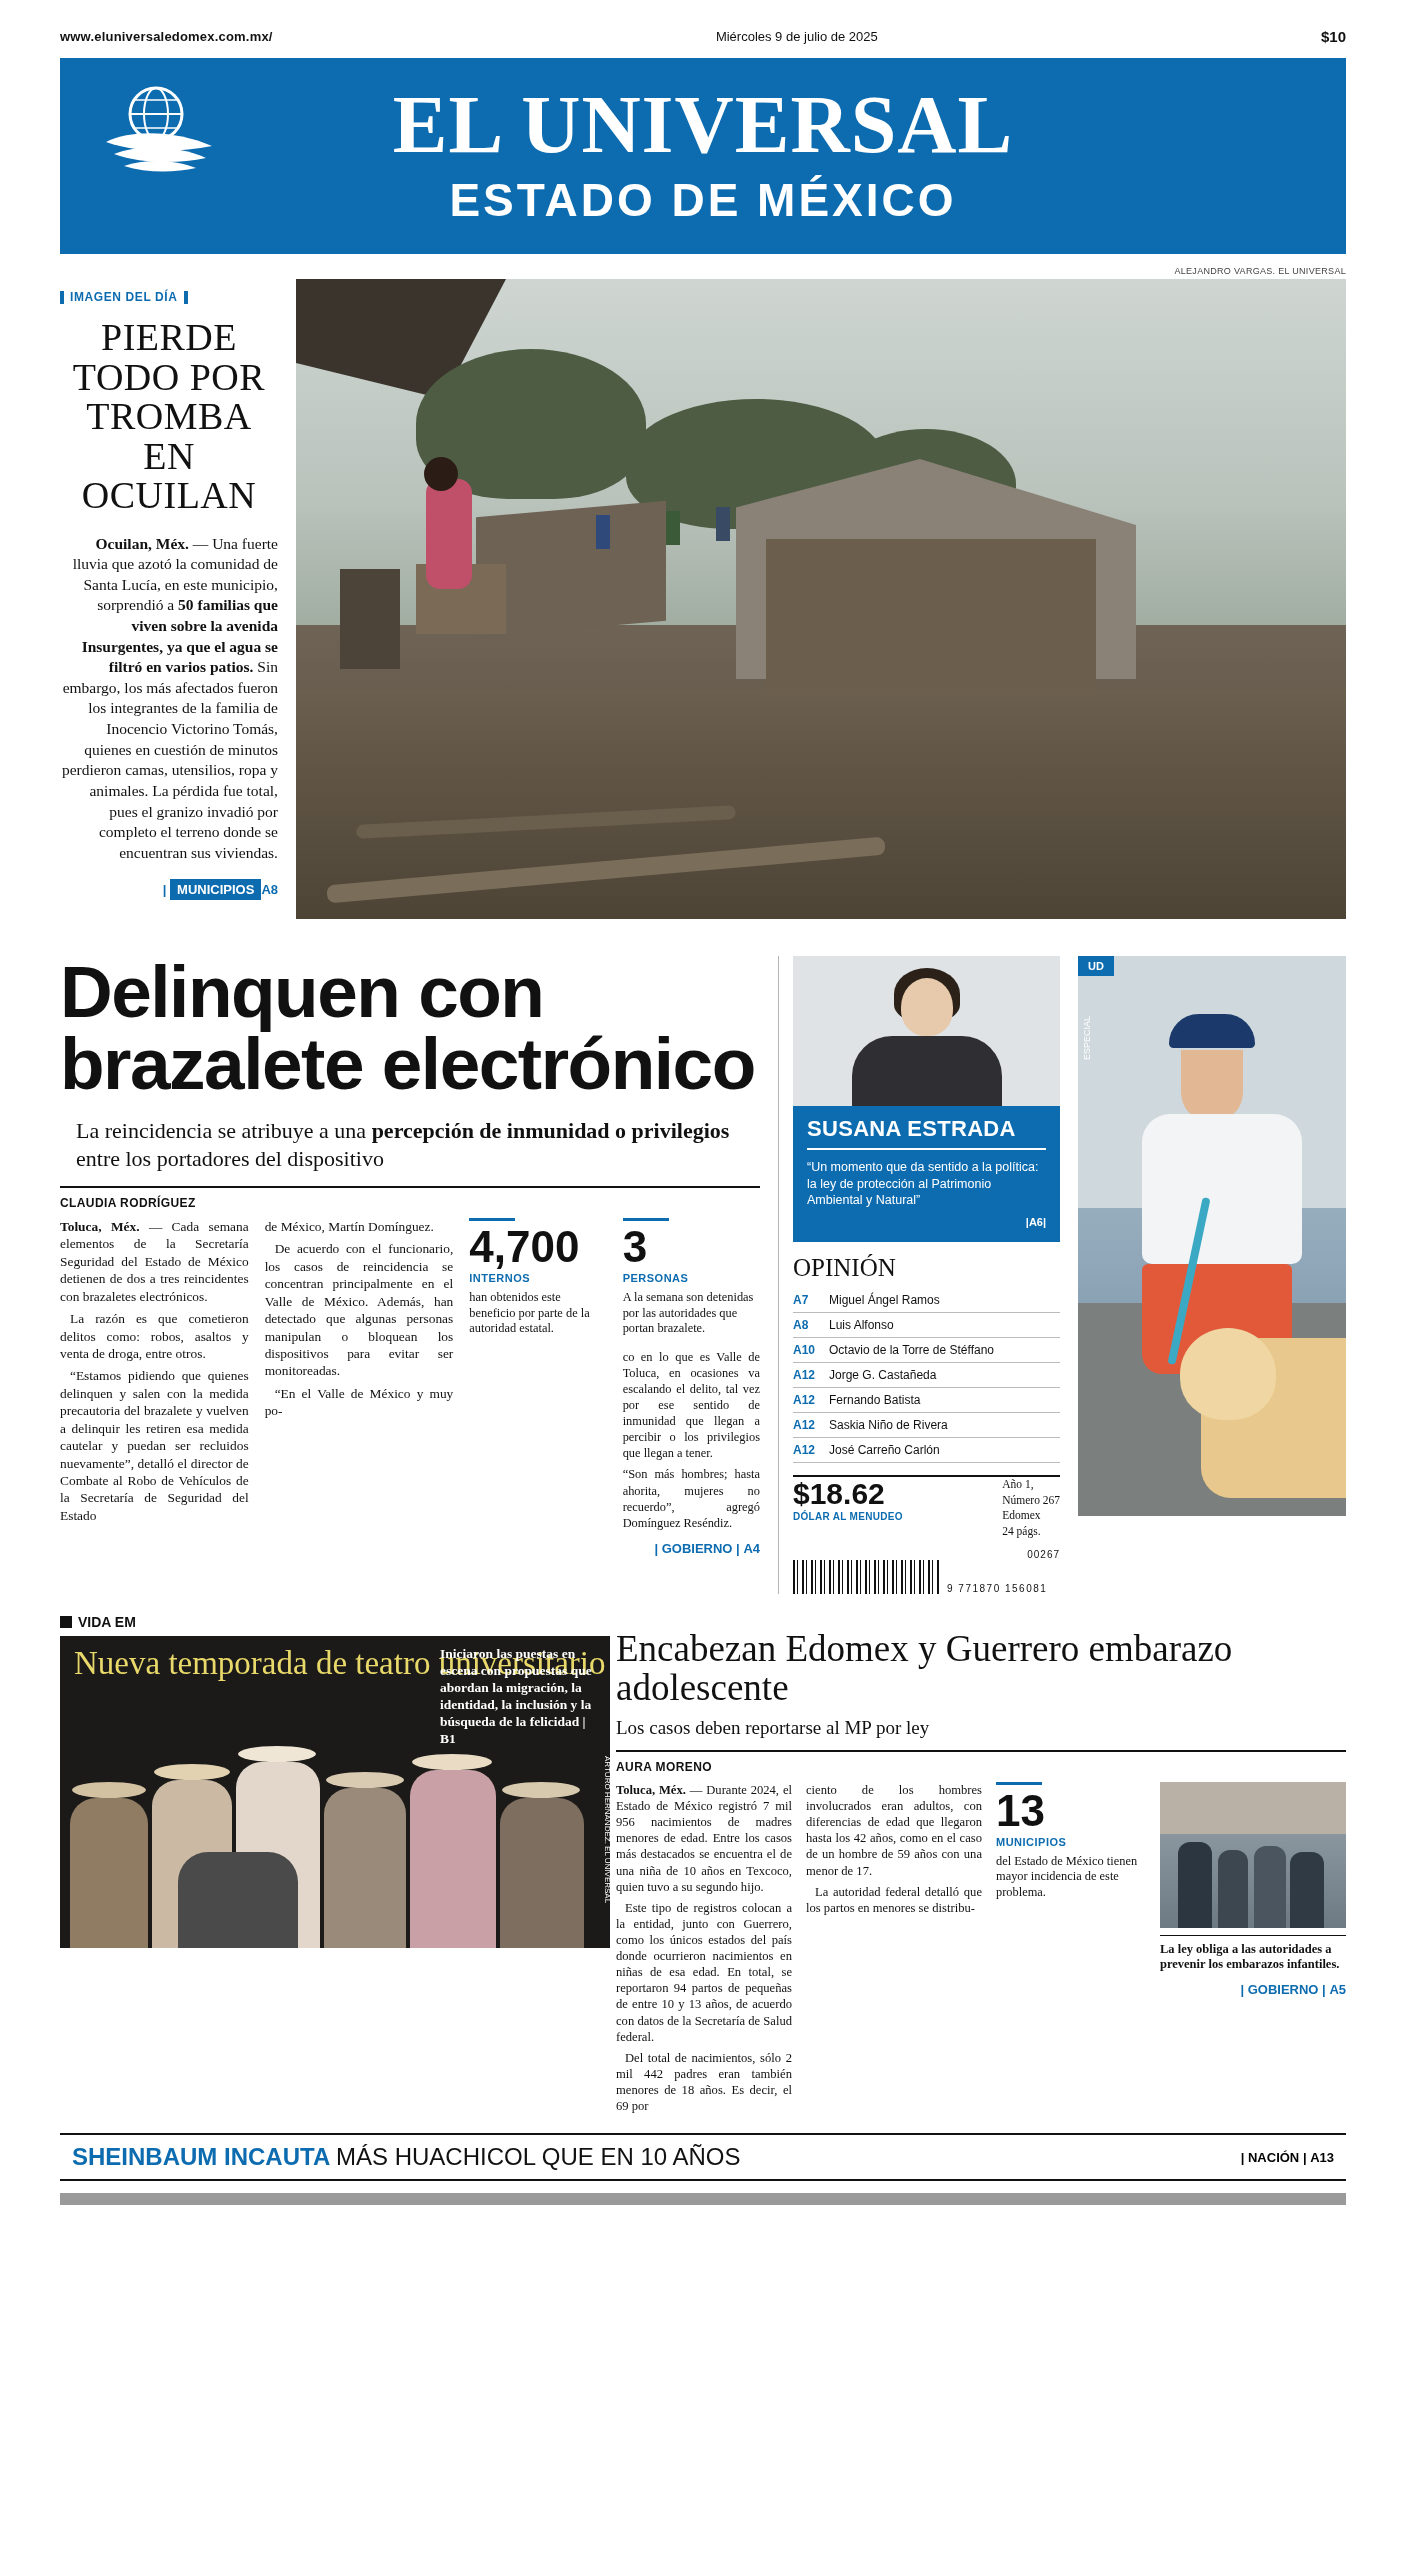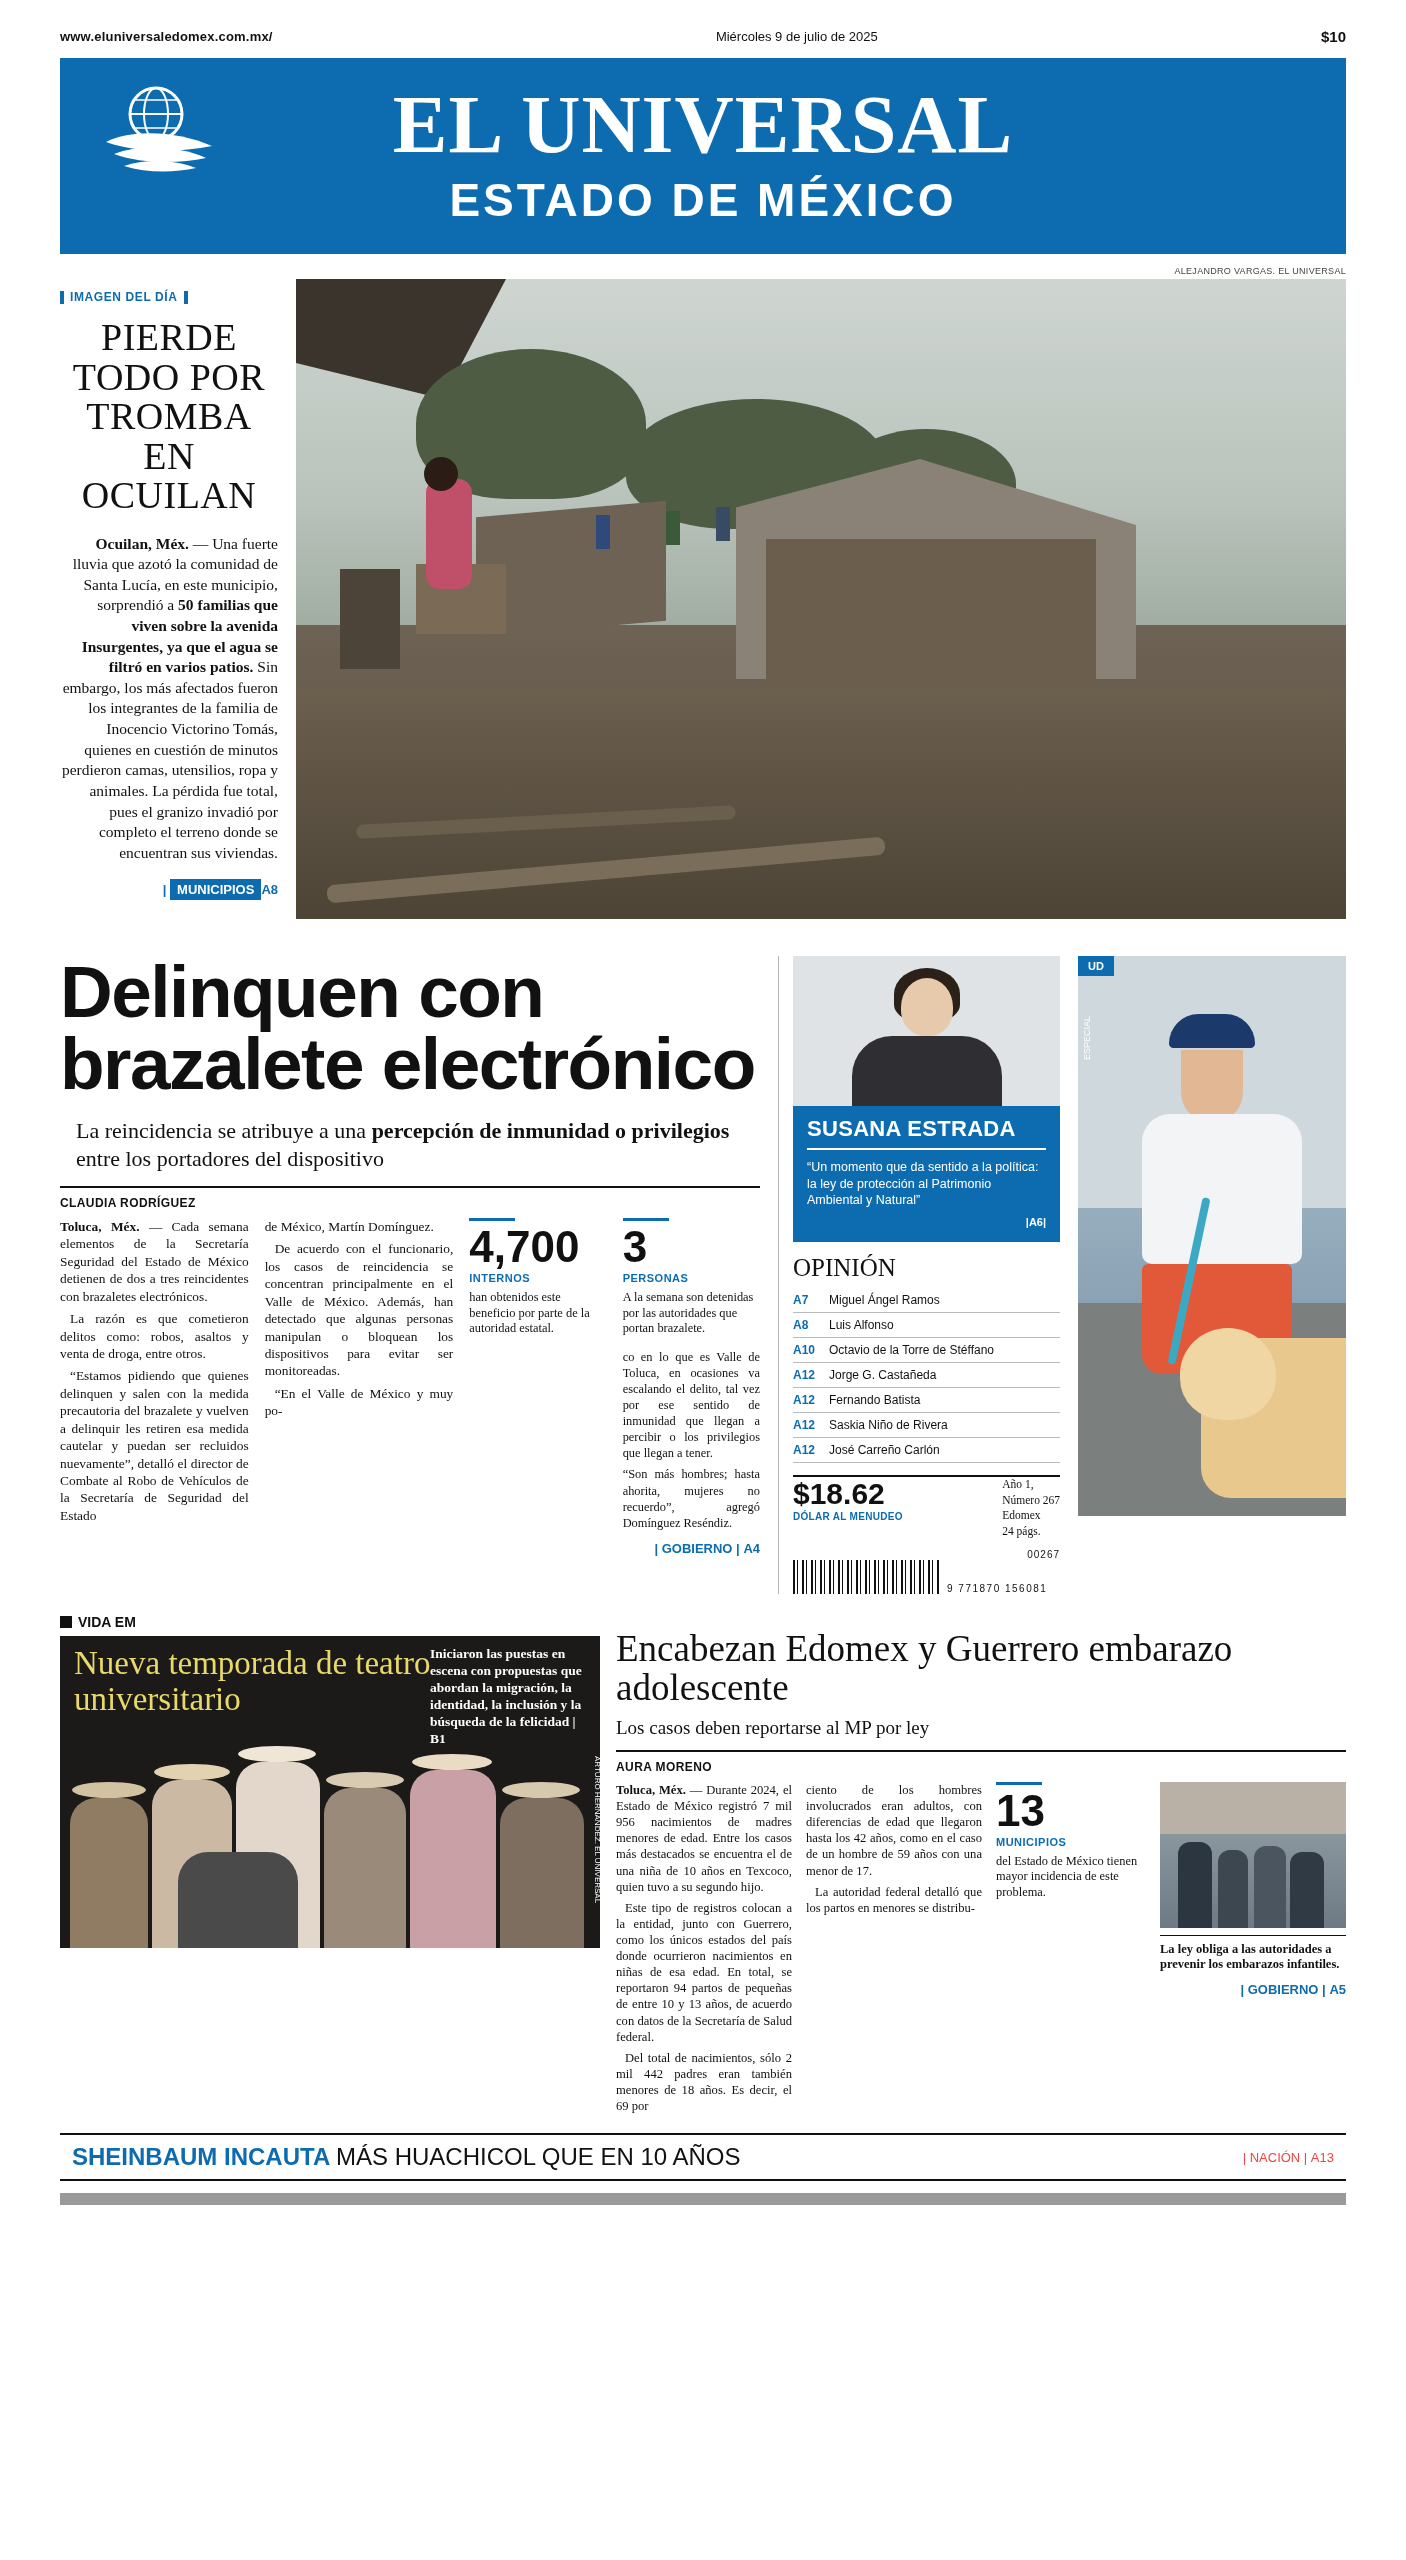--- a/index.html
+++ b/index.html
@@ -161,21 +161,21 @@
     position:absolute; left:0; right:0; bottom:0; padding: 10px 12px 12px;
     background: linear-gradient(transparent, rgba(0,0,0,.55) 40%);
     color:#fff; font-family:"Liberation Sans",sans-serif;
   }
   .mascotas .m1 { font-size: 40px; font-weight:400; line-height:.95; letter-spacing:-.5px; }
   .mascotas .sub {
     background:#d52b1e; display:inline-block; padding:5px 8px; font-size:11.5px; line-height:1.25; font-weight:700; margin-top:6px;
   }
 
   
-  .bottom { display:flex; gap: 16px; margin-top: 20px; }
+  .bottom { display:flex; gap: 6px; margin-top: 20px; }
   .bl { width: 556px; position:relative; }
   .vida-tag { display:flex; align-items:center; gap:6px; font-family:"Liberation Sans",sans-serif; font-weight:700; font-size: 14px; }
   .vida-tag .sq { width:12px; height:12px; background:#111; display:inline-block; }
   .theatre {
     position:relative; height: 312px; background:#1b1a18; overflow:hidden; margin-top: 6px;
   }
   .th-title {
     position:absolute; left: 14px; top: 10px; z-index:3; color:#e9d96a;
     font-family:"Liberation Serif",serif; font-size: 33px; line-height:1.08;
   }
@@ -203,21 +203,21 @@
   .ph2 .fig { position:absolute; bottom:0; background:#2d3540; border-radius:12px 12px 0 0; }
   .br-cap { font-family:"Liberation Serif",serif; font-size: 12.5px; font-weight:700; line-height:1.22; margin-top:7px; border-top:1px solid #111; padding-top:6px; }
 
   .footer-strip {
     margin-top: 14px; border-top:2px solid #111; border-bottom:2px solid #111;
     display:flex; align-items:center; justify-content:space-between;
     padding: 8px 12px; font-family:"Liberation Sans",sans-serif;
   }
   .footer-strip .fs1 { font-size: 24px; font-weight:700; color:#0d6cb0; }
   .footer-strip .fs1 span.b { color:#111; font-weight:400; }
-  .footer-strip .fs2 { font-size: 13px; font-weight:400; color:#ef4444; }
+  .footer-strip .fs2 { font-size: 13px; font-weight:700; color:#000000; }
   .bottombar { height: 12px; background:#9a9a9a; margin-top: 12px; }
 
   .vline { border-left:1px solid #b5b5b5; }
 </style>
 </head>
 <body>
 
 <div class="page">
 
   <div class="topbar">

